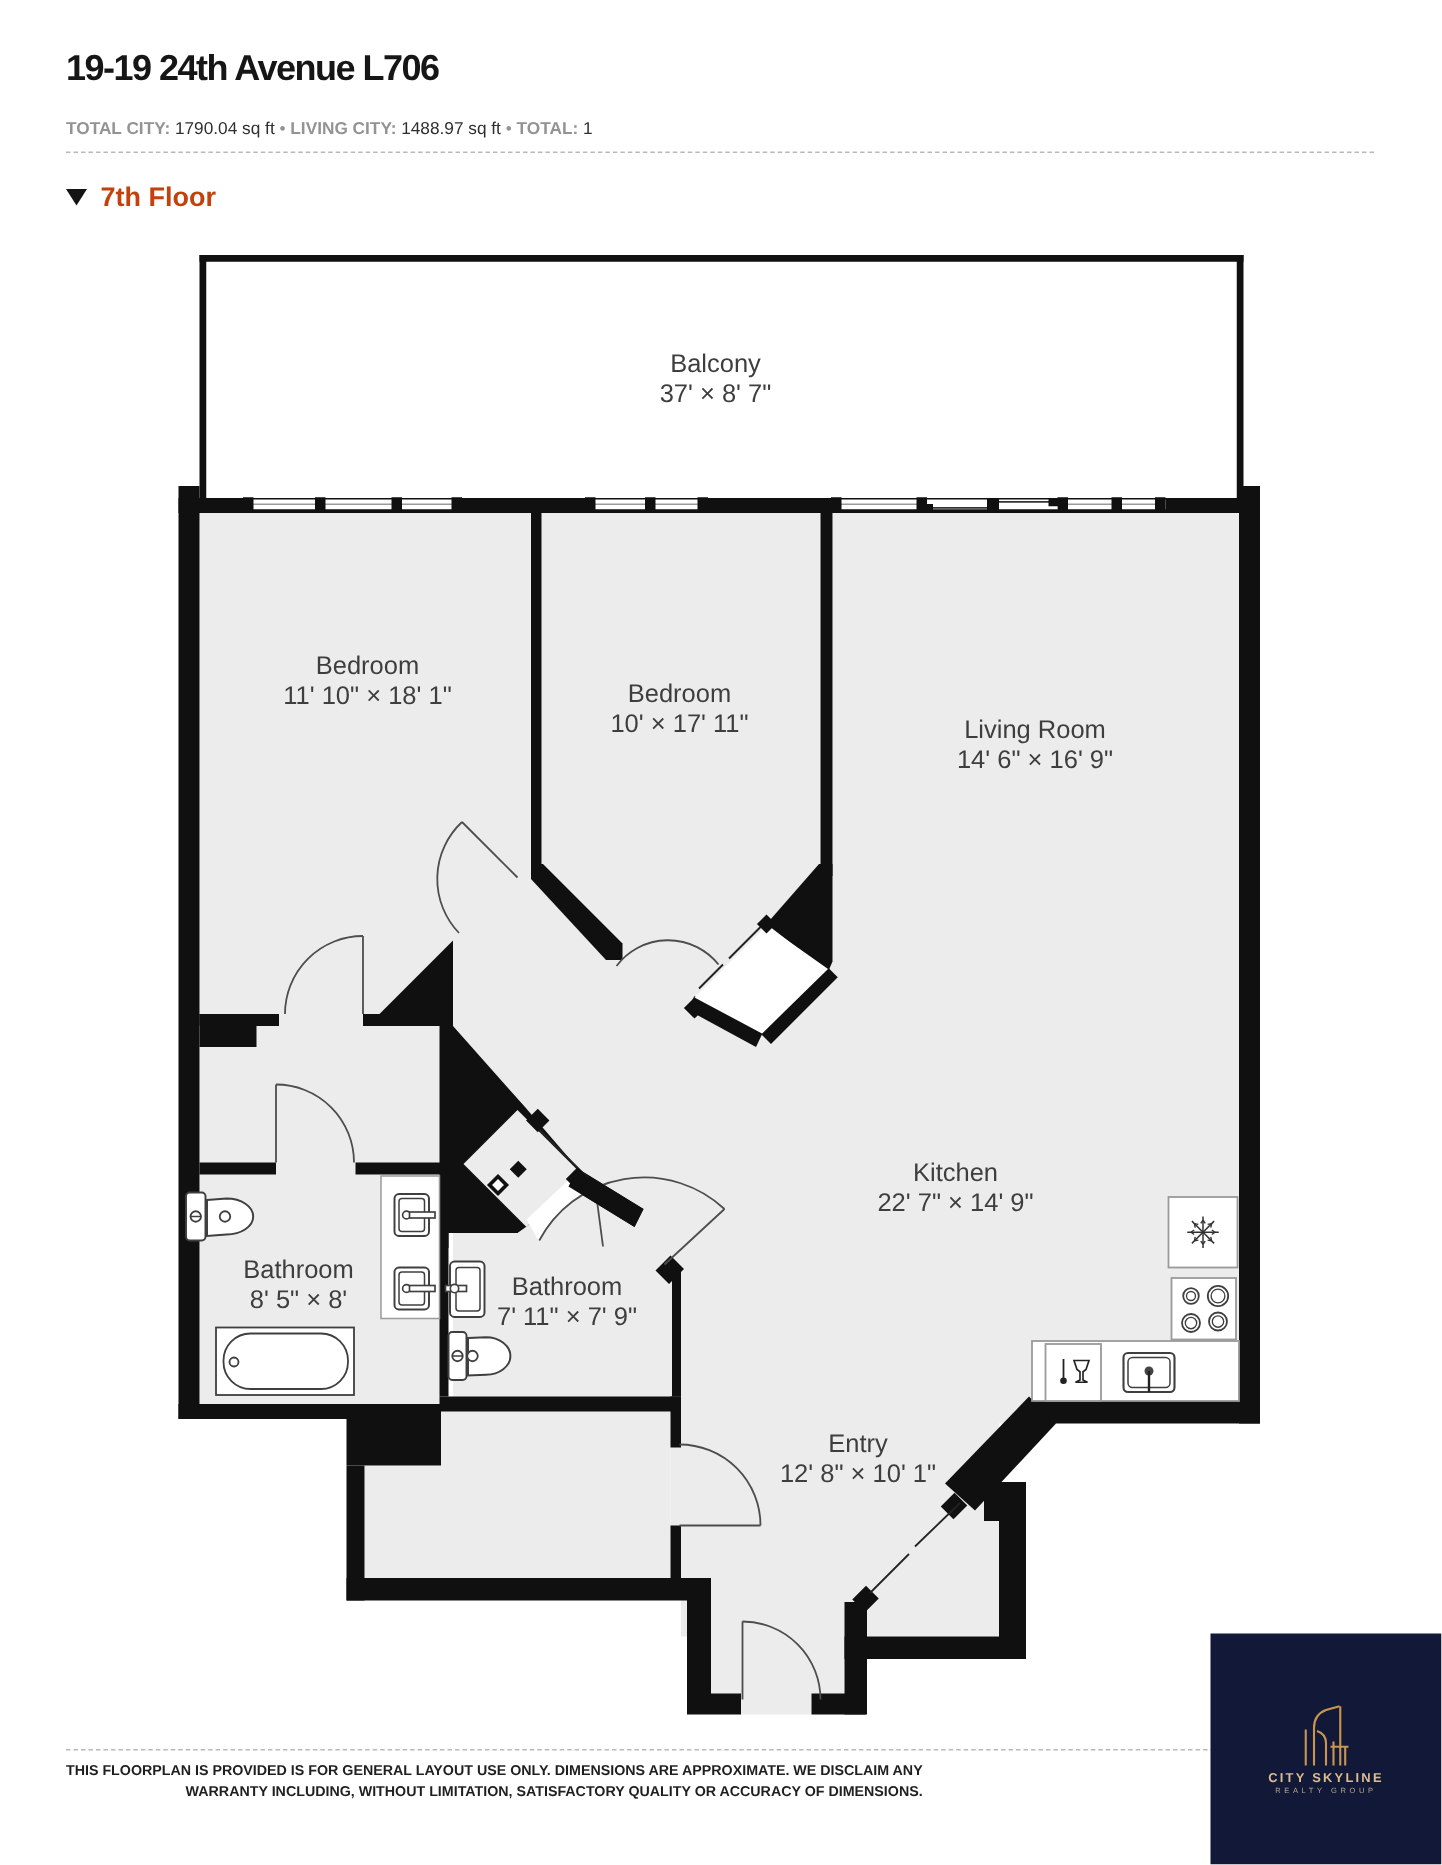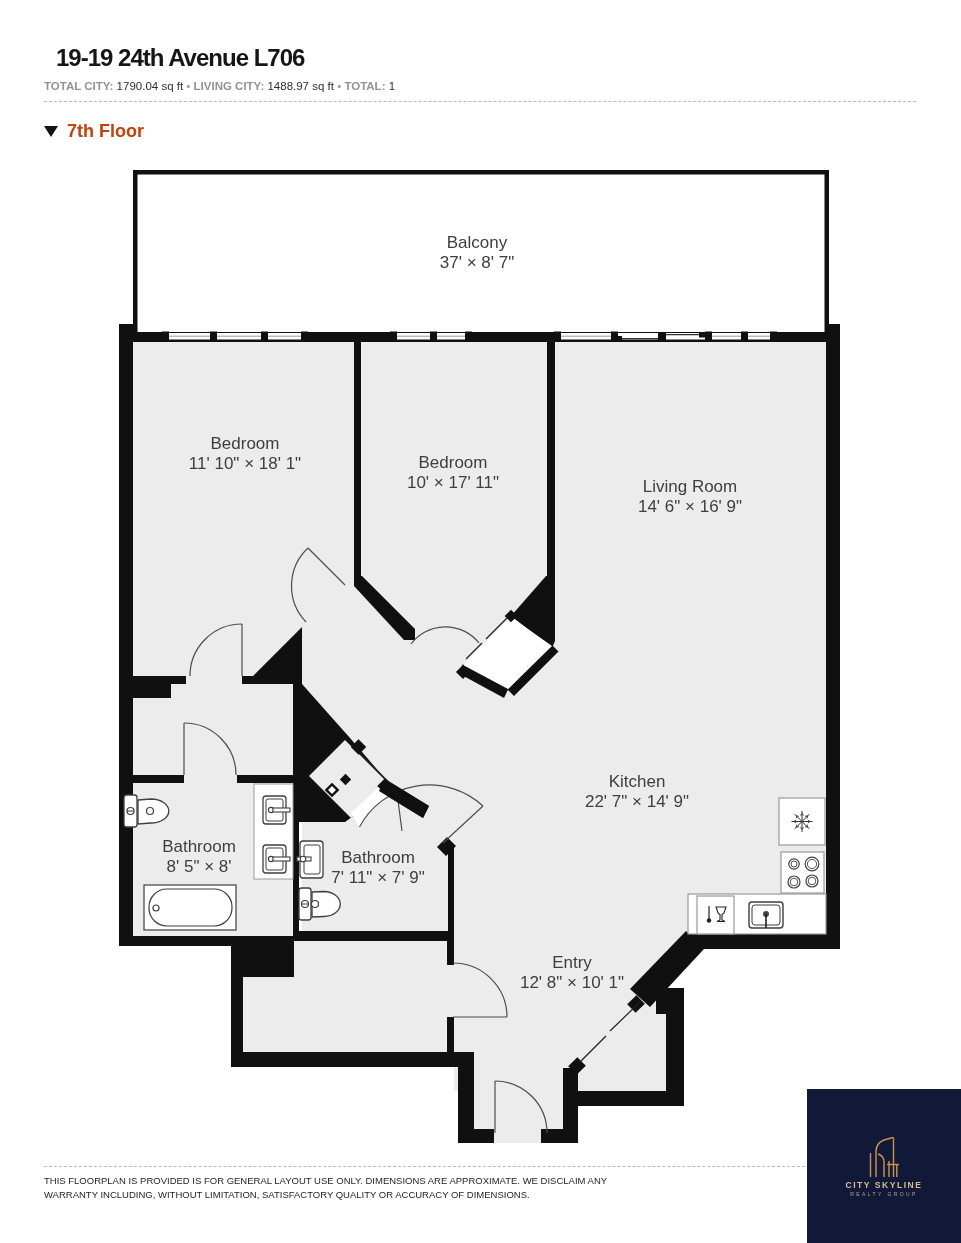--- a/index.html
+++ b/index.html
@@ -1,25 +1,25 @@
 <!DOCTYPE html>
 <html><head>
 <meta charset="utf-8">
 <style>
   html,body { margin:0; padding:0; background:#ffffff; width:961px; height:1243px; overflow:hidden; }
   * { box-sizing: border-box; }
   body { font-family: "Liberation Sans", sans-serif; position:relative; }
-  .title { position:absolute; left:44px; top:44px; font-size:24px; font-weight:bold; color:#161616; letter-spacing:-1px;margin-left:12px; }
+  .title { position:absolute; left:44px; top:32px; font-size:24px; font-weight:bold; color:#161616; letter-spacing:-1px; }
   .meta { position:absolute; left:44px; top:80px; font-size:11.5px; color:#2e2e2e; }
   .meta b { color:#939393; font-weight:bold; }
   .dash1 { position:absolute; left:44px; top:101px; width:872px; border-top:1.5px dashed #b9b9b9; }
   .floor-h { position:absolute; left:44px; top:121px; font-size:18px; font-weight:bold; color:#c2410c; }
   .tri { display:inline-block; width:0; height:0; border-left:7px solid transparent; border-right:7px solid transparent; border-top:11px solid #141414; margin-right:9px; }
   .dash2 { position:absolute; left:44px; top:1166px; width:766px; border-top:1.5px dashed #b9b9b9; }
-  .disclaimer { position:absolute; left:44px; top:1174px; font-size:9.5px; font-weight:normal; color:#1f1f1f; line-height:13.8px; }
+  .disclaimer { position:absolute; left:44px; top:1174px; font-size:9.5px; font-weight:bold; color:#1f1f1f; line-height:13.8px;text-align:right; }
   .logo { position:absolute; left:807px; top:1089px; width:154px; height:154px; background:#121938; }
   .logo .nm { position:absolute; left:0; right:0; top:91px; text-align:center; color:#dcbd8f; font-size:8.6px; font-weight:bold; letter-spacing:1.5px; }
   .logo .sub { position:absolute; left:0; right:0; top:102px; text-align:center; color:#b4a58a; font-size:5px; letter-spacing:2.4px; }
 </style>
 </head>
 <body>
 
 <div class="title">19-19 24th Avenue L706</div>
 
 <div class="meta"><b>TOTAL CITY:</b> 1790.04 sq ft <span style="color:#939393">•</span> <b>LIVING CITY:</b> 1488.97 sq ft <span style="color:#939393">•</span> <b>TOTAL:</b> 1</div>

